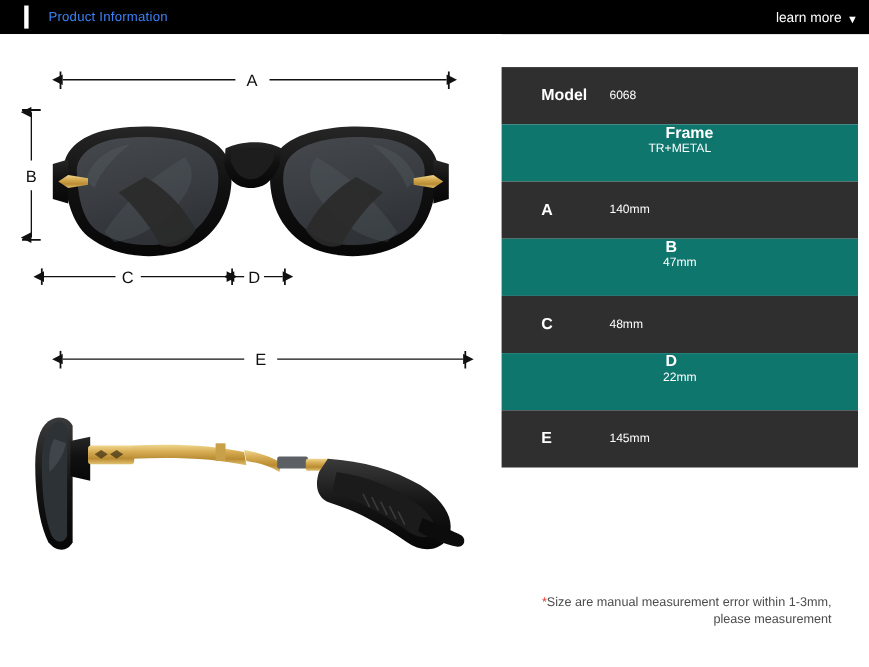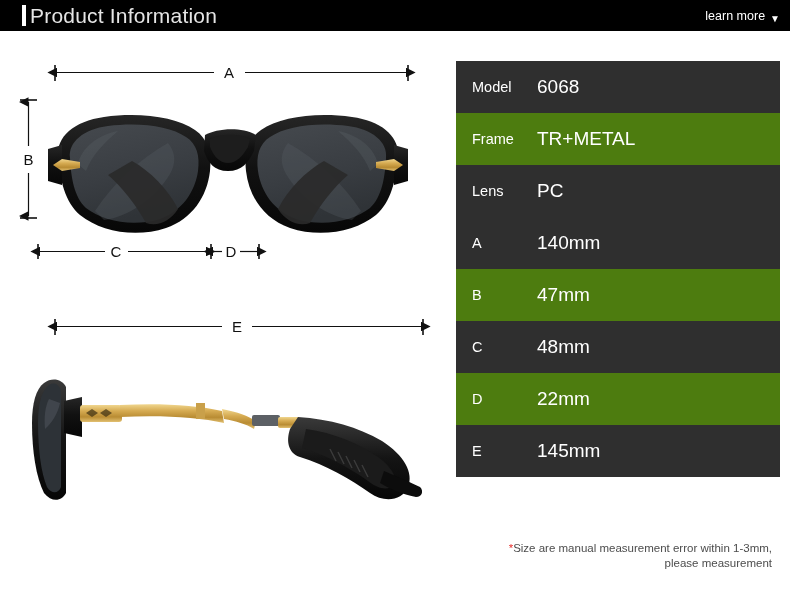--- a/index.html
+++ b/index.html
@@ -15,22 +15,22 @@
   .header {
     position: absolute; left: 0; top: 0;
     width: 790px; height: 31px;
     background: #000000;
   }
   .header-accent {
     position: absolute; left: 22px; top: 5px;
     width: 4px; height: 21px; background: #ffffff;
   }
   .header-title {
-    position: absolute; left: 30px; top: 4px;
-    color: #e5e5e5; font-size: 21px; letter-spacing: .2px;
+    position: absolute; left: 44px; top: 4px;
+    color: #3b82f6; font-size: 12px; letter-spacing: .2px;
     line-height: 23px; white-space: nowrap;
   }
   .learn-more {
     position: absolute; right: 10px; top: 8px;
     color: #ffffff; font-size: 12.5px; line-height: 16px;
     white-space: nowrap; display: flex; align-items: flex-end; gap: 5px;
     cursor: pointer;
   }
   .caret { font-size: 10px; line-height: 10px; }
 
@@ -39,31 +39,31 @@
   .dim-svg { position: absolute; left: 0; top: 0; width: 456px; height: 575px; }
   .glasses-svg { position: absolute; left: 0; top: 0; width: 456px; height: 575px; }
 
   
   .spec-table {
     position: absolute; left: 456px; top: 61px;
     width: 324px;
   }
   .spec-row { display: flex; align-items: center; height: 52px; }
   .spec-row.odd  { background: #2f2f2f; }
-  .spec-row.even { background: #4d7c0f; }
+  .spec-row.even { background: #0f766e; flex-direction: column; }
   .spec-key {
-    width: 81px; padding-left: 16px;
-    color: #ffffff; font-size: 14.5px; font-weight: normal; white-space: nowrap;
+    width: 98px; padding-left: 36px;
+    color: #ffffff; font-size: 14.5px; font-weight: bold; white-space: nowrap;
   }
   .spec-val {
-    color: #ffffff; font-size: 19px; white-space: nowrap;
+    color: #ffffff; font-size: 11px; white-space: nowrap;
   }
 
   .footnote {
-    position: absolute; left: 456px; top: 541px;
+    position: absolute; left: 440px; top: 541px;
     width: 324px; padding-right: 8px;
     text-align: right; color: #4c4c4c;
     font-size: 11.5px; line-height: 15px;
   }
   .footnote .star { color: #e8312f; }
 </style>
 </head>
 <body>
 
 <div class="page">
@@ -244,24 +244,20 @@
   <div class="spec-table">
     <div class="spec-row odd">
       <div class="spec-key">Model</div>
       <div class="spec-val">6068</div>
     </div>
     <div class="spec-row even">
       <div class="spec-key">Frame</div>
       <div class="spec-val">TR+METAL</div>
     </div>
     <div class="spec-row odd">
-      <div class="spec-key">Lens</div>
-      <div class="spec-val">PC</div>
-    </div>
-    <div class="spec-row odd">
       <div class="spec-key">A</div>
       <div class="spec-val">140mm</div>
     </div>
     <div class="spec-row even">
       <div class="spec-key">B</div>
       <div class="spec-val">47mm</div>
     </div>
     <div class="spec-row odd">
       <div class="spec-key">C</div>
       <div class="spec-val">48mm</div>

